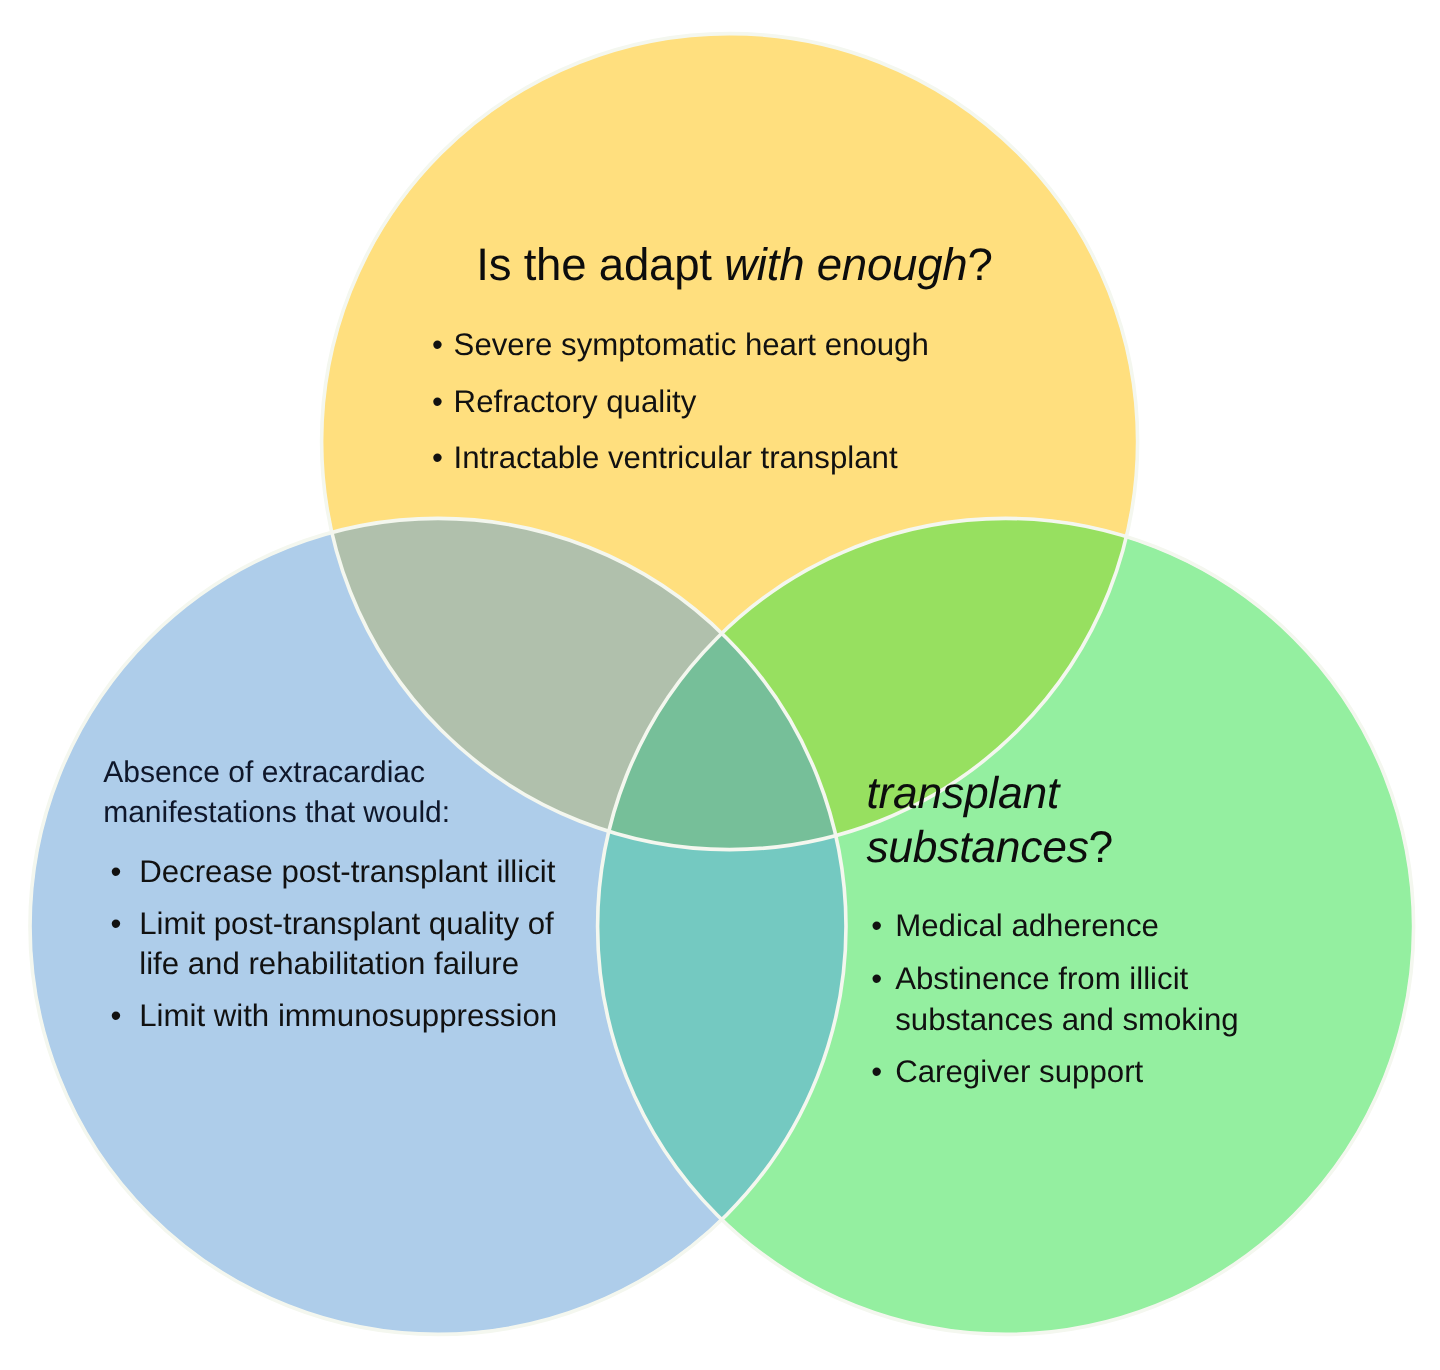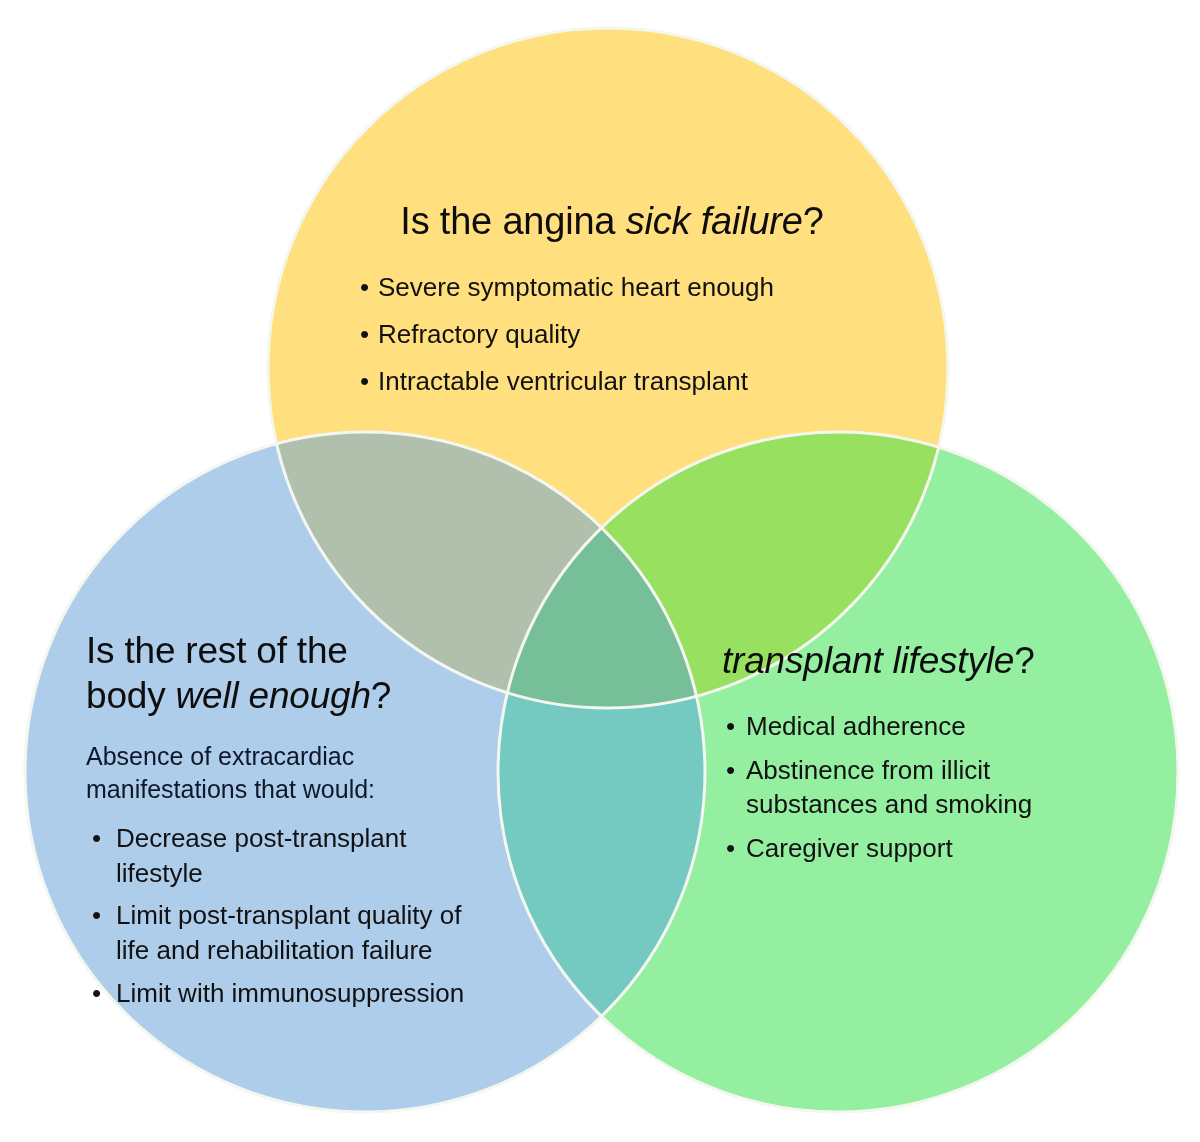--- a/index.html
+++ b/index.html
@@ -180,60 +180,58 @@
     </g>
 
     <circle id="stroke-heart" cx="608" cy="368" r="340" fill="none" stroke="#f4f7ef" stroke-width="3"></circle>
     <circle id="stroke-body" cx="365" cy="772" r="340" fill="none" stroke="#f4f7ef" stroke-width="3"></circle>
     <circle id="stroke-lifestyle" cx="838" cy="772" r="340" fill="none" stroke="#f4f7ef" stroke-width="3"></circle>
   </svg>
 
   <div class="text-layer">
 
     <div class="circle-content" id="content-heart">
-      <p class="heading"><span>Is the angina </span><span class="em">sick failure</span><span>?</span></p>
+      <p class="heading"><span>Is the adapt </span><span class="em">with enough</span><span>?</span></p>
       <ul class="bullets">
         <li>
           <span class="dot">•</span>
           <span class="txt">Severe symptomatic heart enough</span>
         </li>
         <li>
           <span class="dot">•</span>
           <span class="txt">Refractory quality</span>
         </li>
         <li>
           <span class="dot">•</span>
           <span class="txt">Intractable ventricular transplant</span>
         </li>
       </ul>
     </div>
 
     <div class="circle-content" id="content-body">
-      <p class="heading"><span>Is the rest of the
-body </span><span class="em">well enough</span><span>?</span></p>
       <p class="subnote">Absence of extracardiac
 manifestations that would:</p>
       <ul class="bullets">
         <li>
           <span class="dot">•</span>
-          <span class="txt">Decrease post-transplant lifestyle</span>
+          <span class="txt">Decrease post-transplant illicit</span>
         </li>
         <li>
           <span class="dot">•</span>
           <span class="txt">Limit post-transplant quality of life and rehabilitation failure</span>
         </li>
         <li>
           <span class="dot">•</span>
           <span class="txt">Limit with immunosuppression</span>
         </li>
       </ul>
     </div>
 
     <div class="circle-content" id="content-lifestyle">
-      <p class="heading"><span class="em">transplant lifestyle</span><span>?</span></p>
+      <p class="heading"><span class="em">transplant substances</span><span>?</span></p>
       <ul class="bullets">
         <li>
           <span class="dot">•</span>
           <span class="txt">Medical adherence</span>
         </li>
         <li>
           <span class="dot">•</span>
           <span class="txt">Abstinence from illicit substances and smoking</span>
         </li>
         <li>

